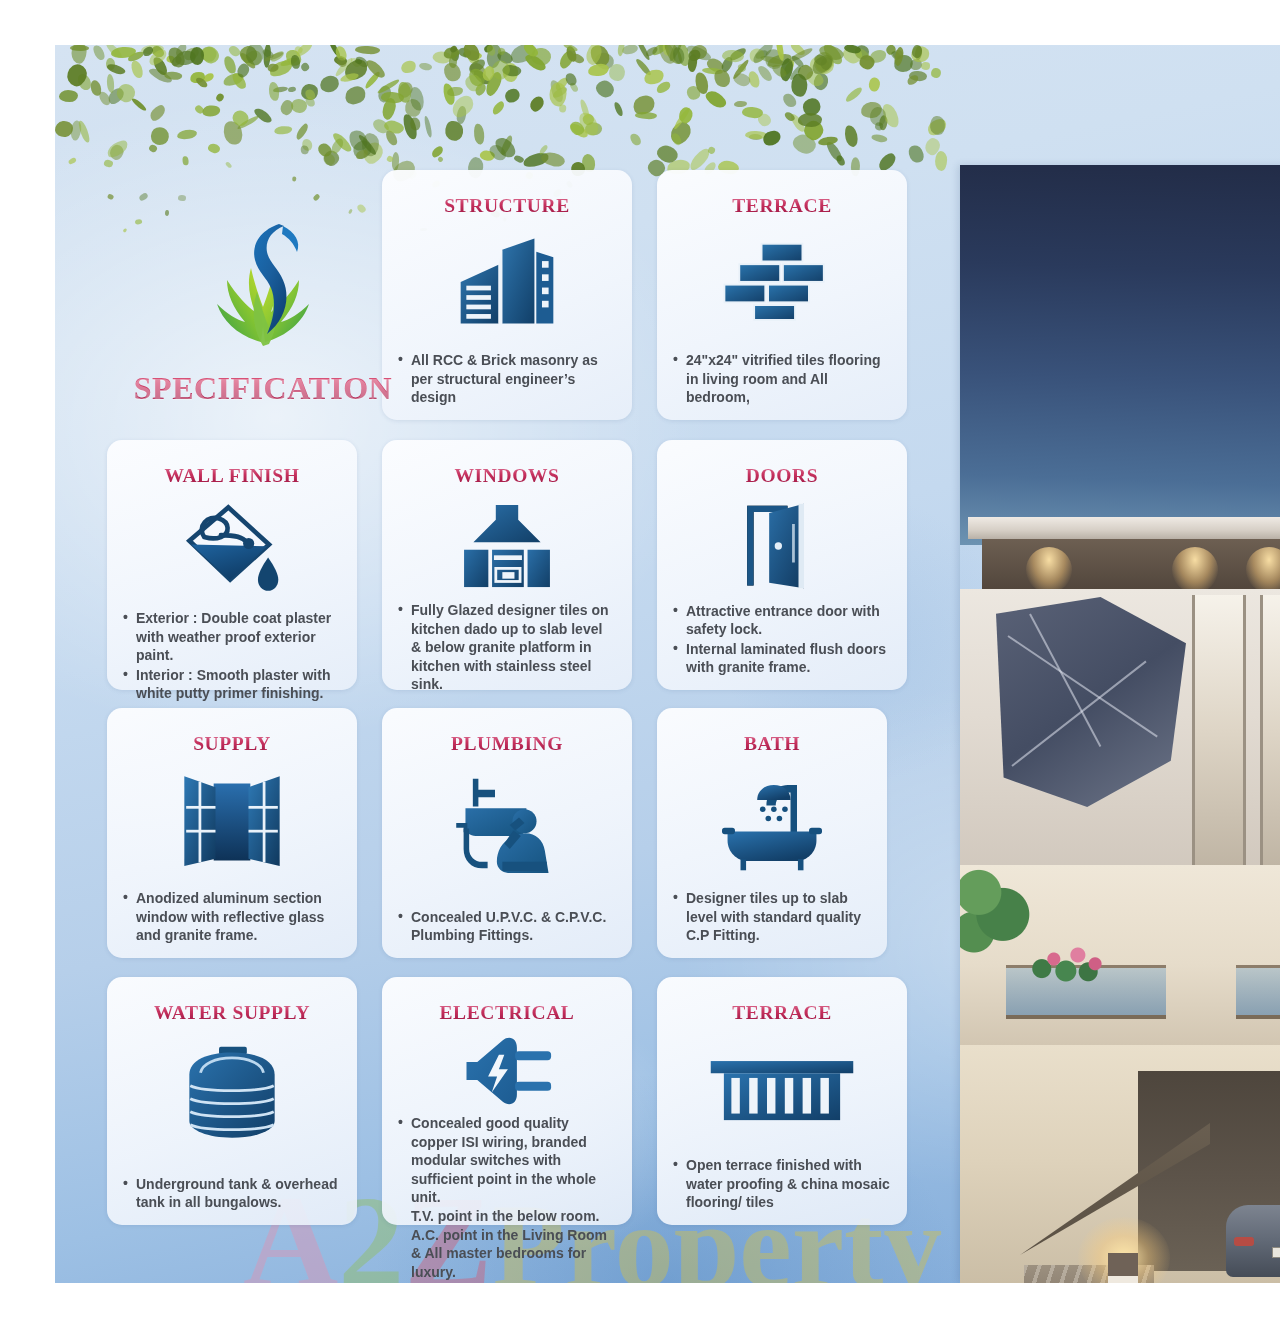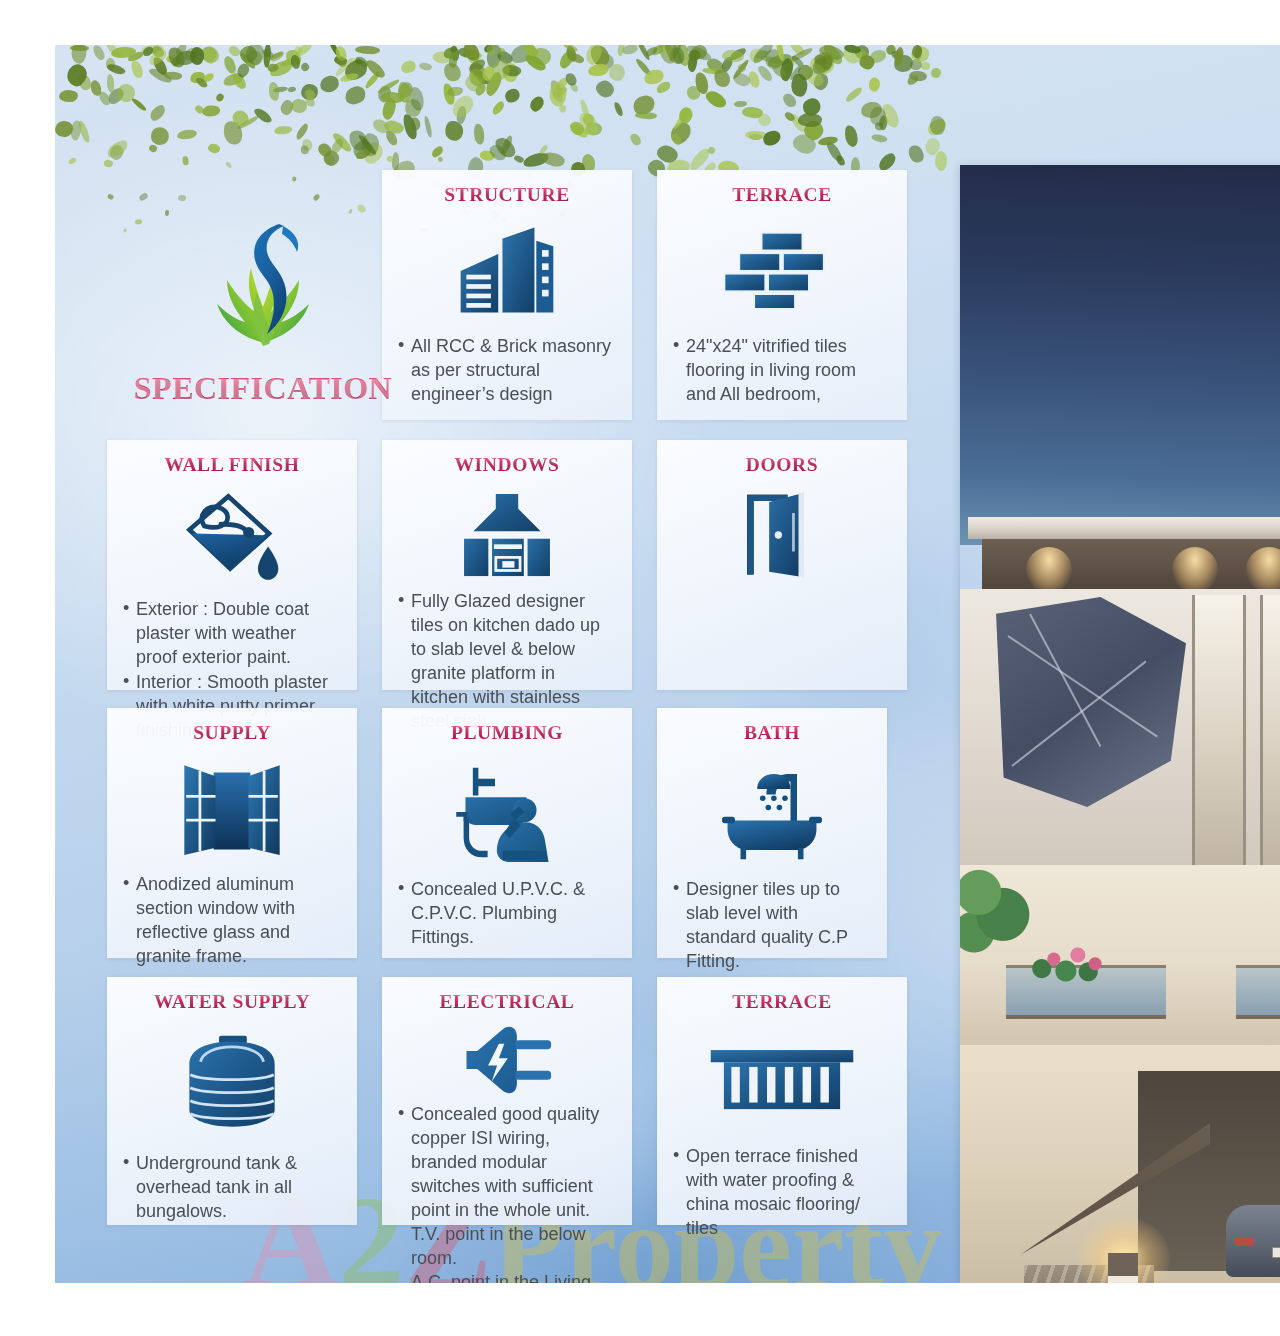--- a/index.html
+++ b/index.html
@@ -226,23 +226,24 @@
     text-shadow: 0 1px 0 rgba(255,255,255,0.35);
   }
 
   
   .grid { position: absolute; z-index: 4; }
 
   .card {
     position: absolute;
     background: linear-gradient(160deg, rgba(252,253,255,0.96) 0%, rgba(243,247,253,0.93) 55%, rgba(233,240,250,0.90) 100%);
     box-shadow: 0 1px 4px rgba(60,95,140,0.13);
-    padding: 14px 16px 12px;
+    padding: 25px 16px 12px;
     display: flex;
     flex-direction: column;
+    border-radius: 15px;
   }
 
   .card-title {
     font-family: "Liberation Serif", serif;
     font-weight: 700;
     font-size: 19.5px;
     letter-spacing: 0.6px;
     text-align: center;
     background: linear-gradient(180deg, #e07ea0 0%, #c7325f 42%, #96123e 100%);
     -webkit-background-clip: text;
@@ -253,23 +254,24 @@
 
   .card-icon {
     flex: 0 0 auto;
     display: flex;
     align-items: center;
     justify-content: center;
   }
 
   .card-body {
     margin-top: auto;
-    font-size: 18px;
+    font-size: 14px;
     line-height: 1.33;
     color: #4a4e55;
+    font-weight: bold;
   }
   .card-body ul { list-style: none; }
   .card-body li {
     position: relative;
     padding-left: 13px;
     margin-bottom: 1px;
   }
   .card-body li::before {
     content: "•";
     position: absolute;
@@ -840,20 +842,26 @@
               </linearGradient>
             </defs>
           <path d="M10 6 h44 v7 H17 v80 h-7 Z" fill="#1b5party"></path>
           <path d="M10 6 h44 v7 H17 v80 h-7 Z" fill="#1b5687"></path>
           <path d="M34 14 L72 4 V96 L34 90 Z" fill="url(#gdr)"></path>
           <rect x="66" y="4" width="6" height="92" fill="#dfeaf4"></rect>
           <rect x="59" y="26" width="3" height="42" fill="#cfe0ee" opacity="0.8"></rect>
           <circle cx="44" cy="50" r="4" fill="#e4eef7"></circle>
         </svg>
       </div>
+      <div class="card-body">
+        <ul>
+          <li>Attractive entrance door with safety lock.</li>
+          <li>Internal laminated flush doors with granite frame.</li>
+        </ul>
+      </div>
     </div>
 
     <div class="card" style="left:52px; top:663px; width:250px; height:250px;">
       <div class="card-title">SUPPLY</div>
       <div class="card-icon" style="height:125px">
         <svg viewBox="0 0 120 104" width="110" height="96">
           <defs>
             <linearGradient id="gwL" x1="0" y1="0" x2="1" y2="1">
               <stop offset="0%" stop-color="#2e79b5"></stop>
                 <stop offset="100%" stop-color="#10395e"></stop>

